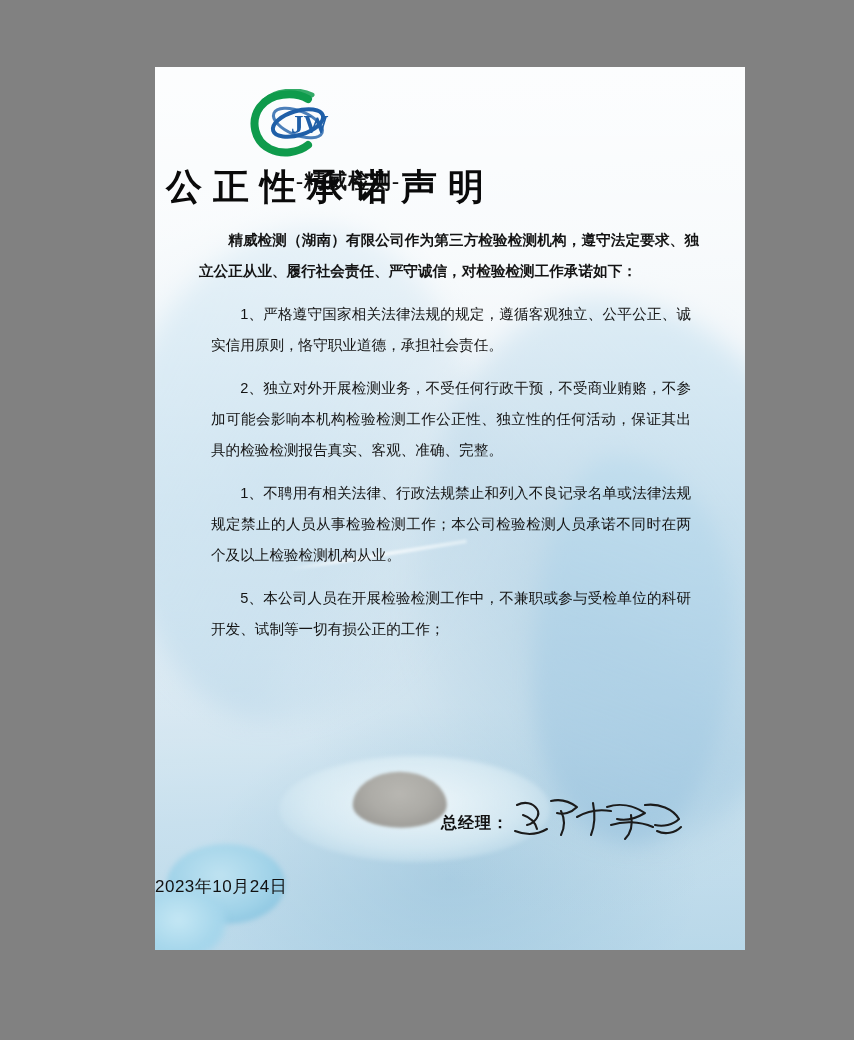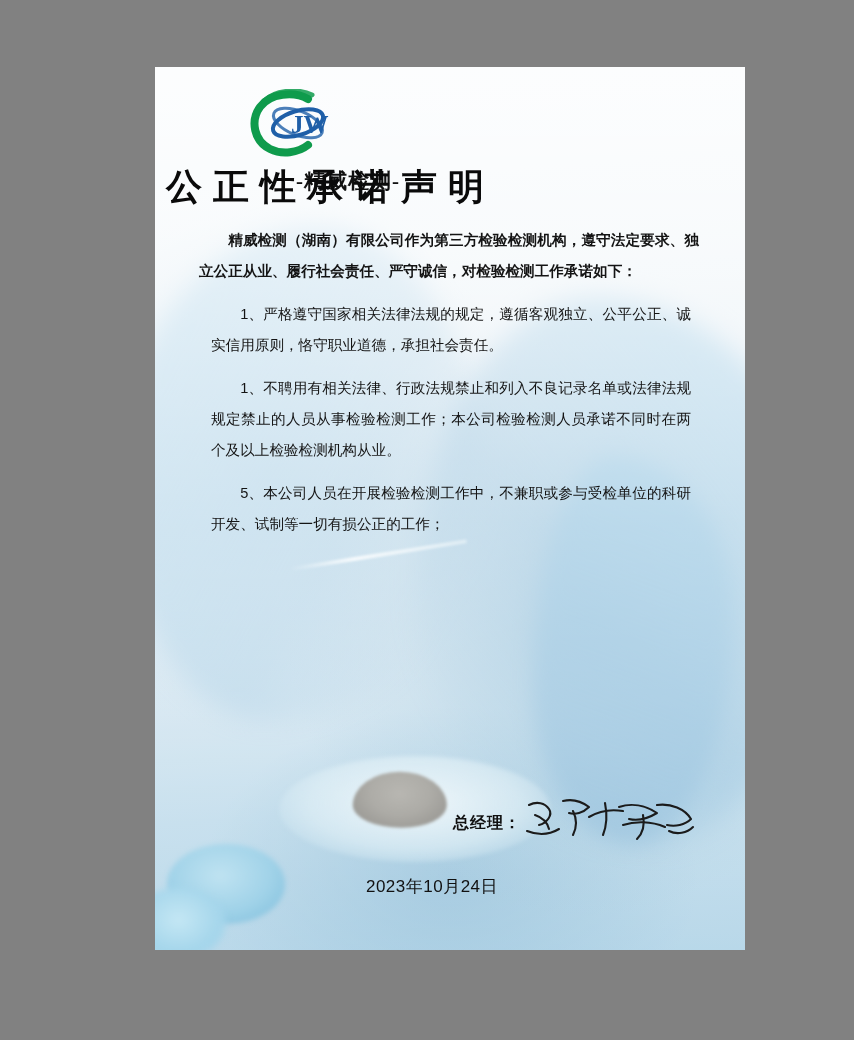--- a/index.html
+++ b/index.html
@@ -189,21 +189,21 @@
     margin: 0 4px 6px 0;
   }
   .clause {
     margin: 12px;
     text-indent: 2em;
   }
 
   .sign-row {
     position: absolute;
     left: 44px;
-    right: 28px;
+    right: 40px;
     top: 738px;
     height: 46px;
   }
   .sign-label {
     position: absolute;
     right: 196px;
     top: 8px;
     font-size: 16px;
     font-weight: bold;
     color: #111;
@@ -215,21 +215,20 @@
     top: -14px;
     width: 180px;
     height: 54px;
   }
 
   .date {
     position: absolute;
     left: 0;
     right: 36px;
     top: 808px;
-    text-align: center;
     font-size: 17px;
     color: #111;
     letter-spacing: 0.5px;
   }
 </style>
 </head>
 <body>
 
 <div class="page">
   <div class="bg">
@@ -257,20 +256,21 @@
         </svg>
       </div>
       <div class="logo-name">-精威检测-</div>
     </div>
 
     <div class="doc-title">公正性承诺声明</div>
 
     <div class="body-text">
       <p class="lead">精威检测（湖南）有限公司作为第三方检验检测机构，遵守法定要求、独立公正从业、履行社会责任、严守诚信，对检验检测工作承诺如下：</p>
       <p class="clause">1、严格遵守国家相关法律法规的规定，遵循客观独立、公平公正、诚实信用原则，恪守职业道德，承担社会责任。</p>
+      <p class="clause">2、独立对外开展检测业务，不受任何行政干预，不受商业贿赂，不参加可能会影响本机构检验检测工作公正性、独立性的任何活动，保证其出具的检验检测报告真实、客观、准确、完整。</p>
       <p class="clause">1、不聘用有相关法律、行政法规禁止和列入不良记录名单或法律法规规定禁止的人员从事检验检测工作；本公司检验检测人员承诺不同时在两个及以上检验检测机构从业。</p>
       <p class="clause">5、本公司人员在开展检验检测工作中，不兼职或参与受检单位的科研开发、试制等一切有损公正的工作；</p>
     </div>
 
     <div class="sign-row">
       <div class="sign-label">总经理：</div>
       <div class="signature">
         <svg viewBox="0 0 180 54" width="180" height="54" aria-hidden="true">
           <g fill="none" stroke="#1b1b1b" stroke-width="2.1" stroke-linecap="round" stroke-linejoin="round">
             <path d="M10 14 C18 10, 26 12, 30 18 C34 24, 28 32, 20 34"></path>

